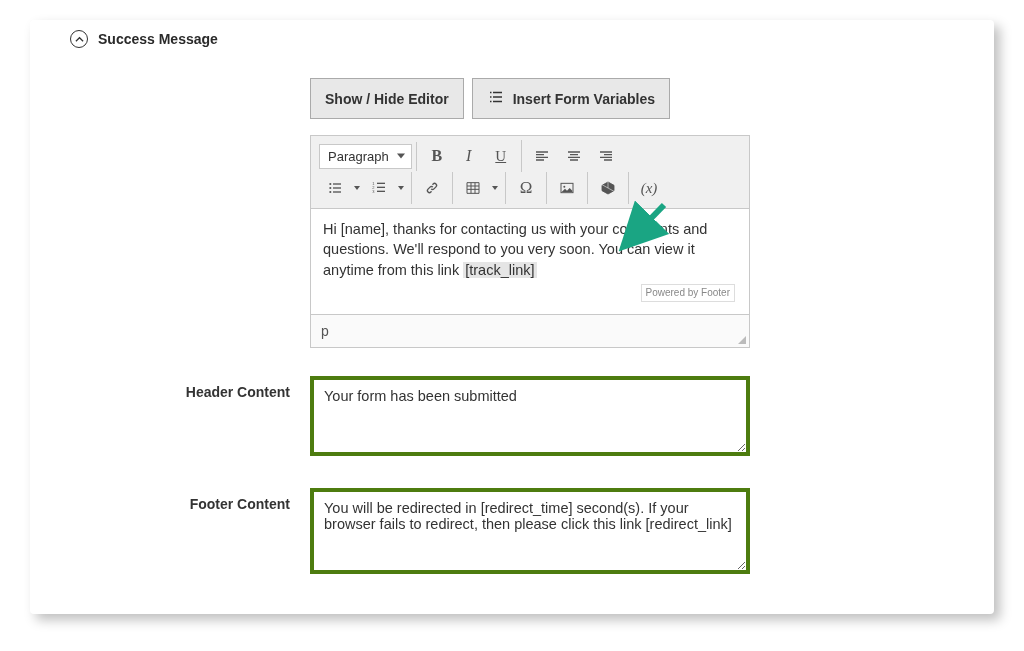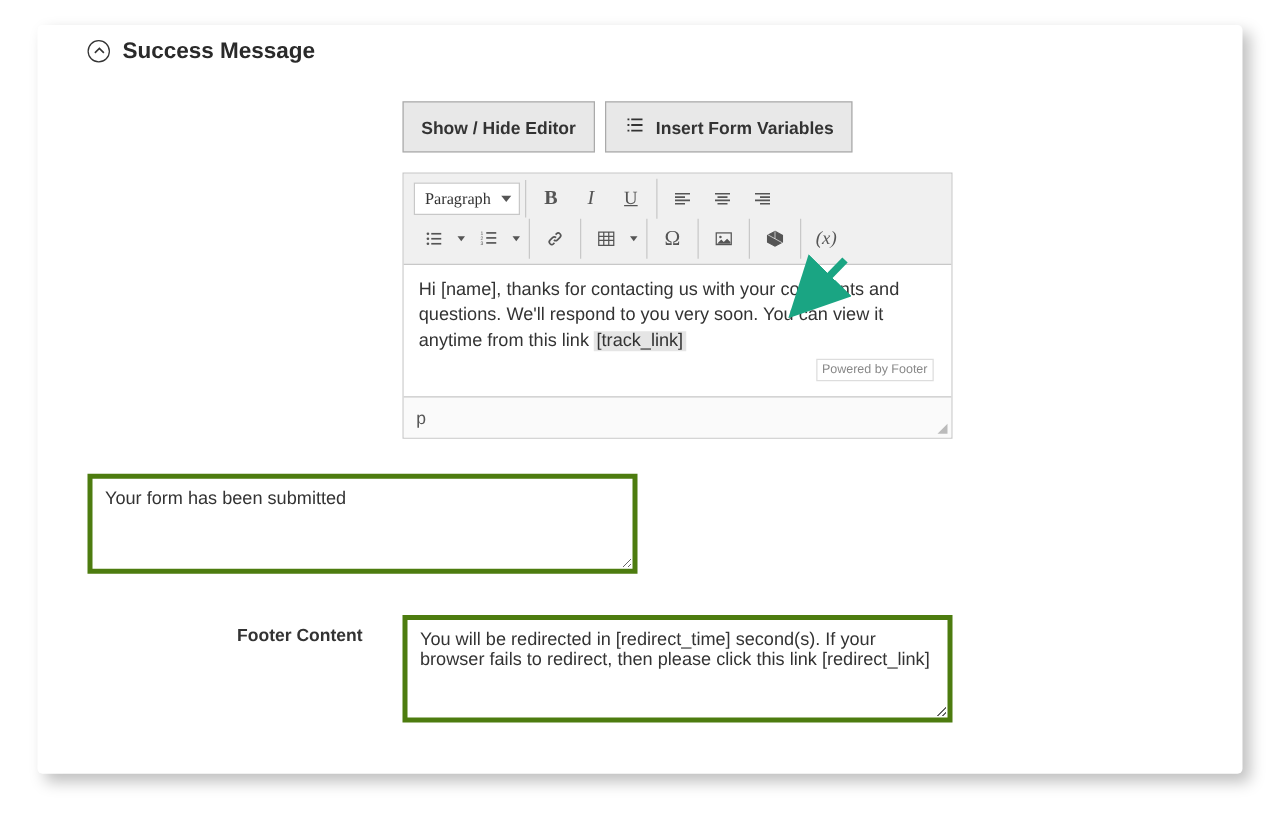--- a/index.html
+++ b/index.html
@@ -28,29 +28,28 @@
     width: 18px; height: 18px;
     border: 1.5px solid #333;
     border-radius: 50%;
     display: inline-flex;
     align-items: center;
     justify-content: center;
     font-size: 11px;
     line-height: 1;
   }
   .section-title {
-    font-size: 18px;
+    font-size: 14px;
     font-weight: 600;
     color: #2a2a2a;
   }
   .row {
     display: flex;
     align-items: flex-start;
     margin-bottom: 28px;
-    gap: 12px;
   }
   .label-col {
     width: 240px;
     text-align: right;
     padding-right: 20px;
     padding-top: 8px;
     font-size: 14px;
     font-weight: 600;
     color: #333;
   }
@@ -92,21 +91,20 @@
     padding: 2px 4px;
   }
   .tb-group:last-child { border-right: none; }
   .tb-select {
     border: 1px solid #c8c8c8;
     background: #fff;
     font-size: 13px;
     padding: 4px 22px 4px 8px;
     cursor: pointer;
     position: relative;
-    font-family: Liberation Serif, serif;
   }
   .tb-btn {
     width: 32px; height: 28px;
     display: inline-flex;
     align-items: center;
     justify-content: center;
     cursor: pointer;
     font-size: 15px;
     color: #555;
   }
@@ -344,20 +342,21 @@
         <div class="editor-footer">
           <span>p</span>
           <span class="resize-grip"></span>
         </div>
       </div>
 
     </div>
   </div>
 
   <div class="row">
+    <div class="label-col">Header Content</div>
     <div class="field-col">
       <textarea class="plain" style="">Your form has been submitted</textarea>
     </div>
   </div>
 
   <div class="row" style="margin-bottom:6px;">
     <div class="label-col">Footer Content</div>
     <div class="field-col">
       <textarea class="plain" style="min-height: 86px;">You will be redirected in [redirect_time] second(s). If your browser fails to redirect, then please click this link [redirect_link]</textarea>
     </div>

